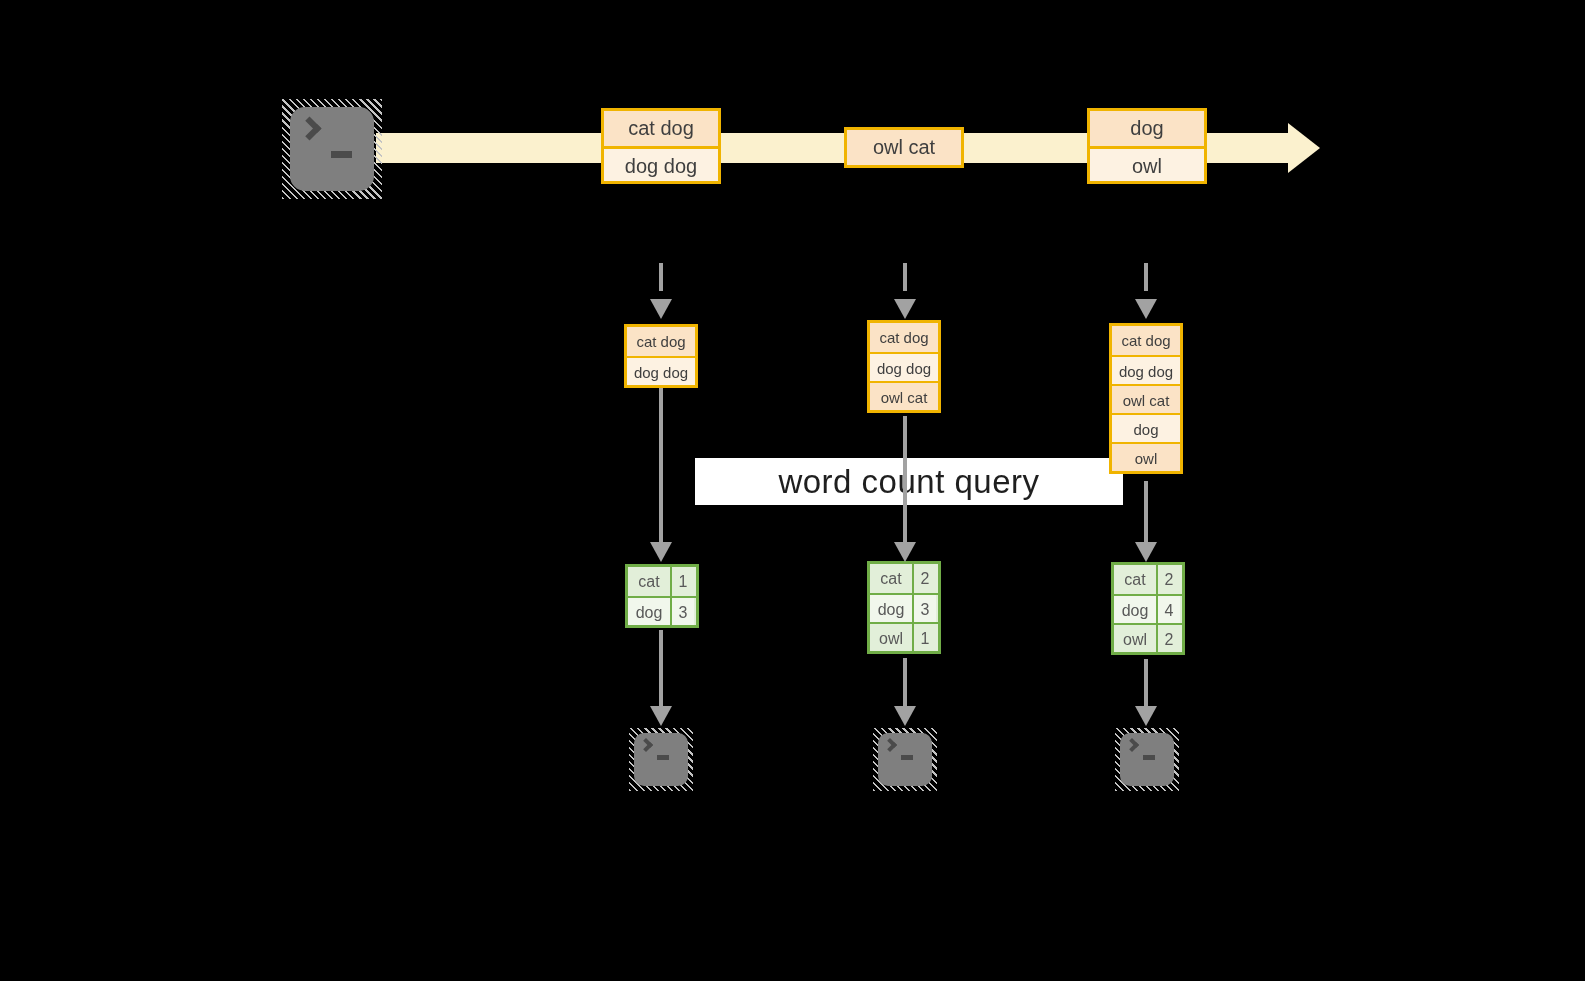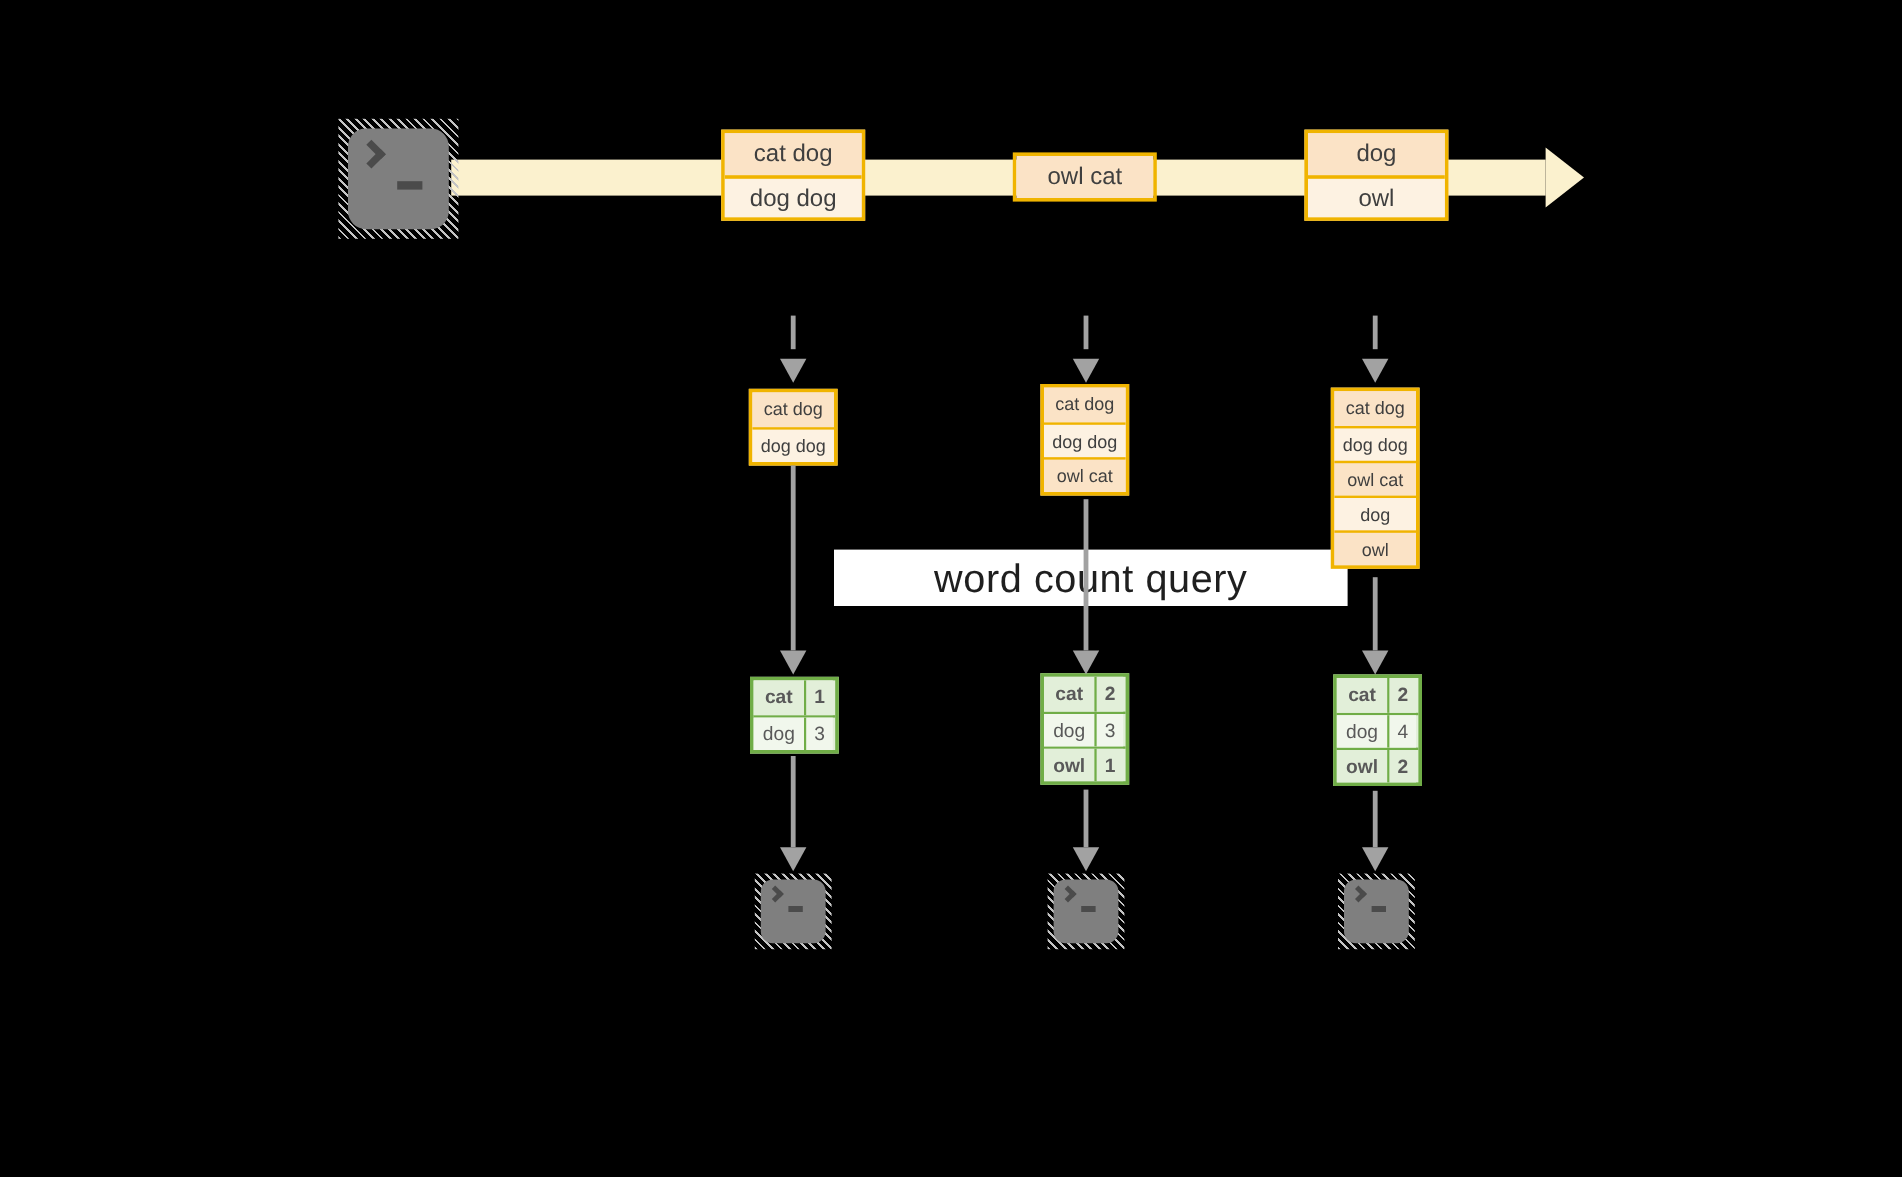--- a/index.html
+++ b/index.html
@@ -60,21 +60,21 @@
   .srow.dark{background:var(--event-fill-dark);}
   .srow.light{background:var(--event-fill-light);}
 
   
   .gtable{border:3px solid var(--table-border);z-index:3;background:var(--table-fill-dark);}
   .grow{display:flex;height:29px;line-height:29px;}
   .grow+.grow{border-top:2px solid var(--table-border);}
   .grow .glabel{width:44px;text-align:center;font-size:16px;color:var(--table-text);
     border-right:2px solid var(--table-border);}
   .grow .gvalue{width:22px;text-align:center;font-size:16px;color:var(--table-text);}
-  .grow.dark .glabel,.grow.dark .gvalue{background:var(--table-fill-dark);font-weight:bold;}
+  .grow.dark .glabel,.grow.dark .gvalue{background:var(--table-fill-dark);}
   .grow.light .glabel,.grow.light .gvalue{background:var(--table-fill-light);}
 
   
   .vline{width:4px;background:var(--arrow-gray);z-index:4;}
   .vdash{width:4px;background:var(--arrow-gray);z-index:4;}
   .ahead{width:0;height:0;border-left:11px solid transparent;border-right:11px solid transparent;
     border-top:20px solid var(--arrow-gray);z-index:4;}
 
   
   .banner{background:var(--banner-bg);z-index:2;display:flex;align-items:center;justify-content:center;

